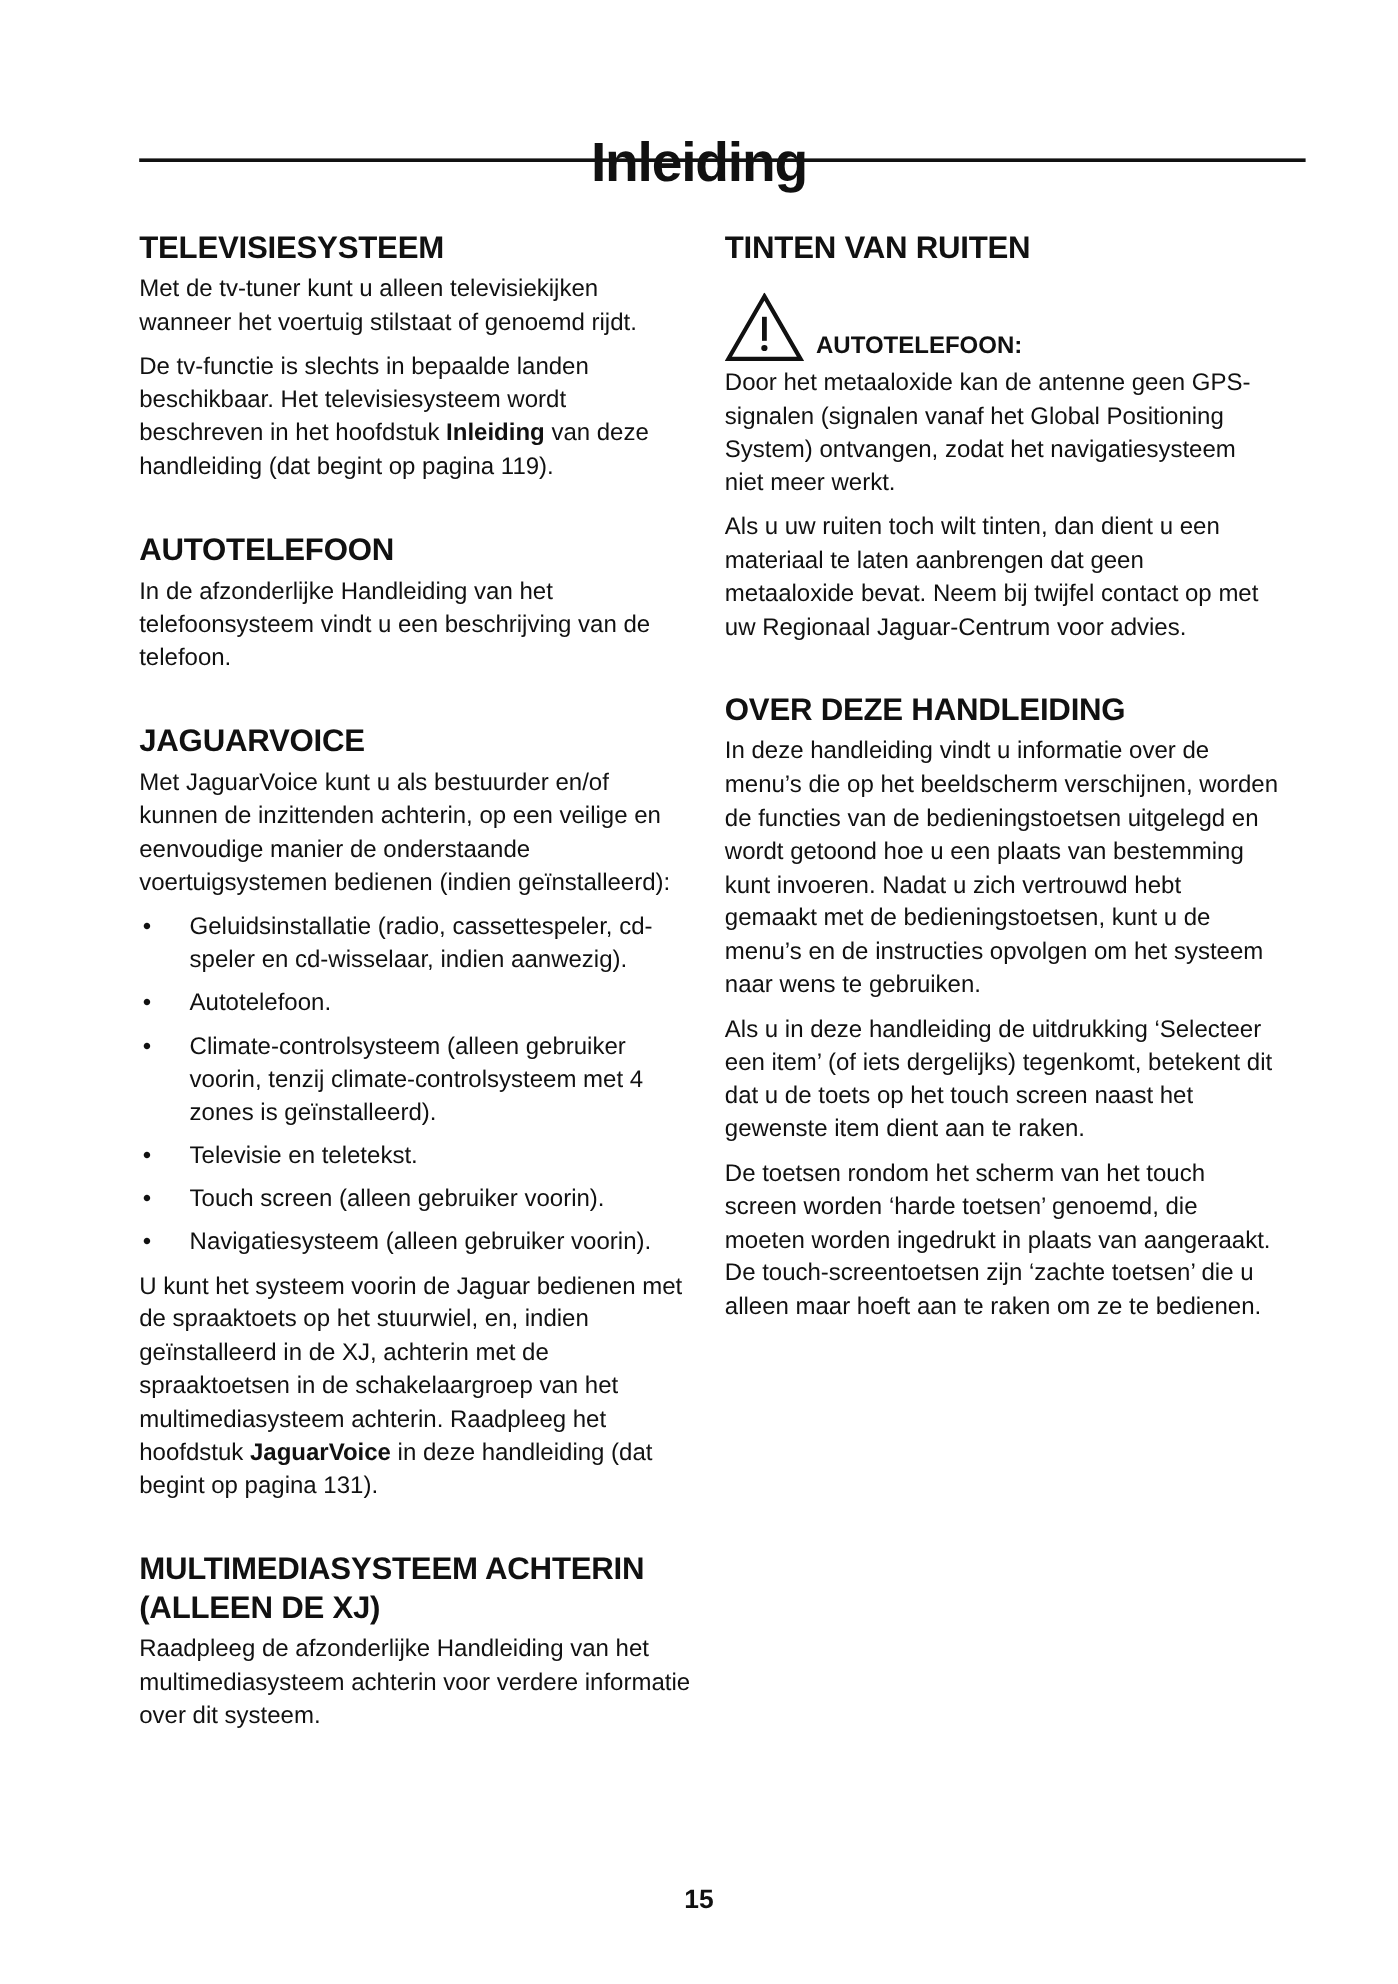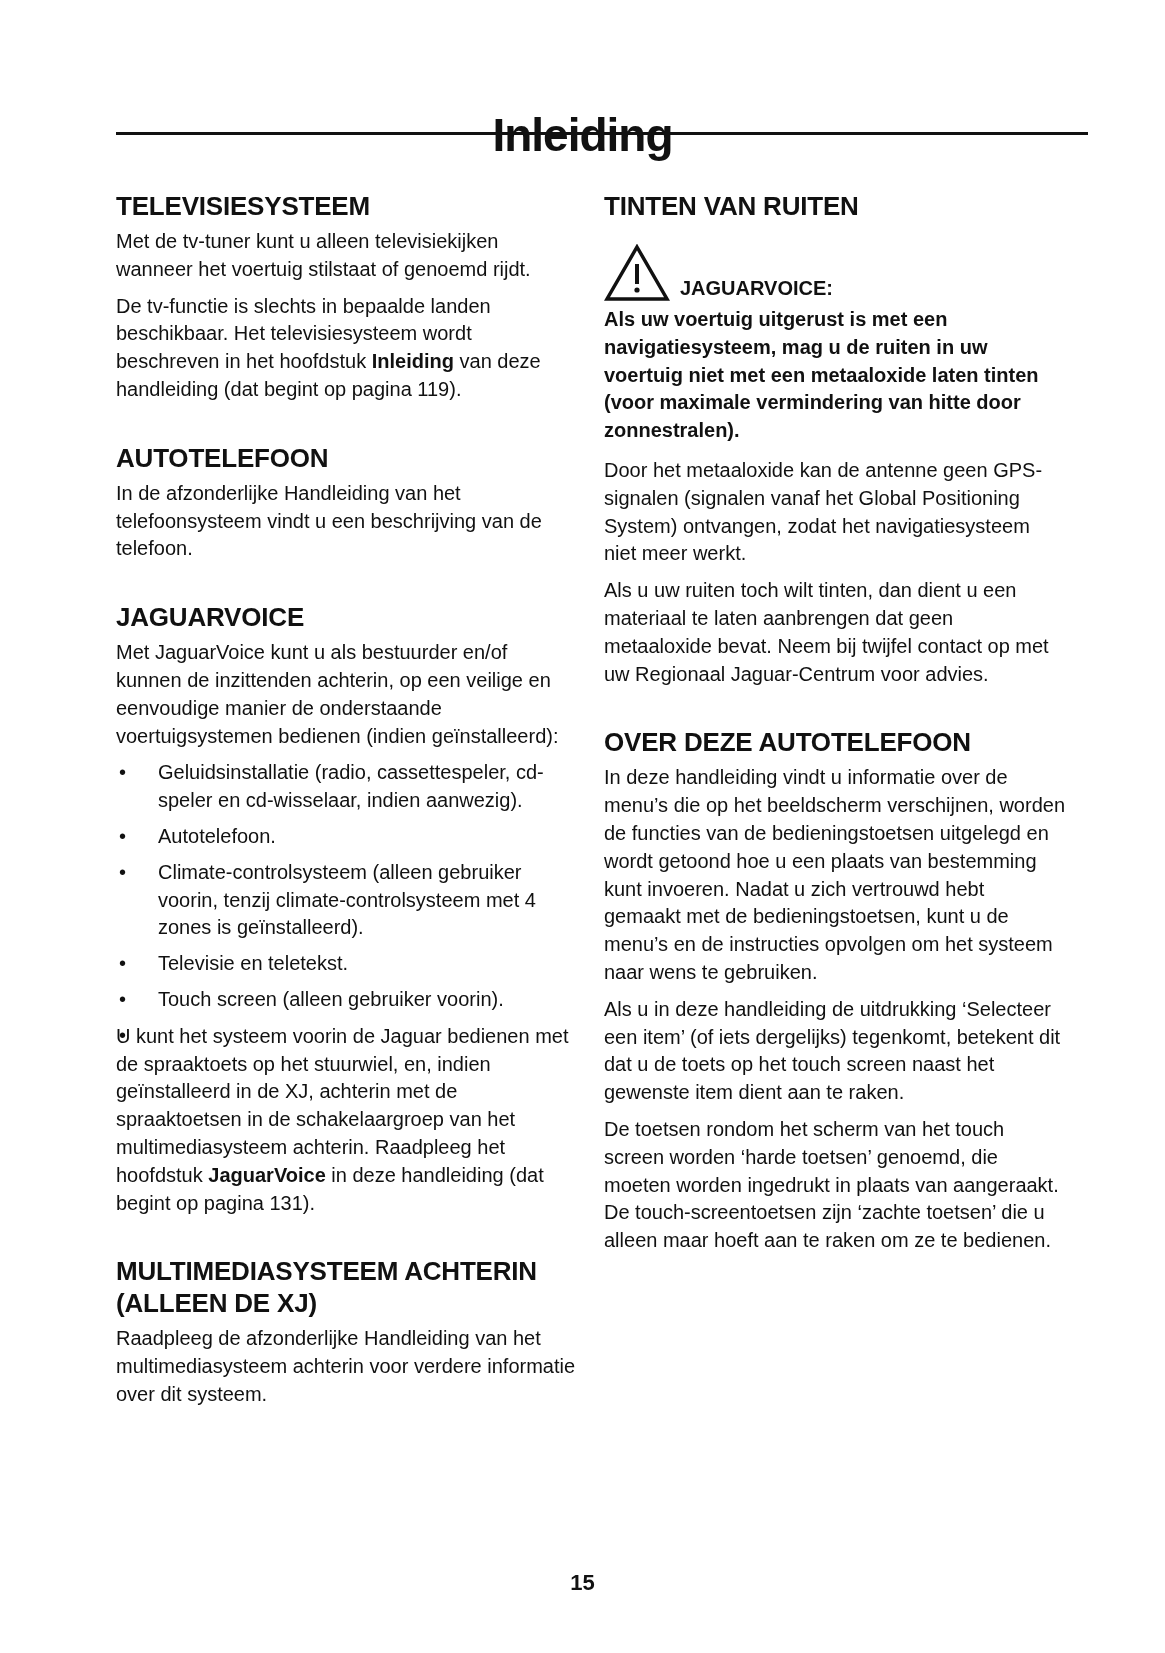--- a/index.html
+++ b/index.html
@@ -69,49 +69,48 @@
 
   <div class="section">
     <h2>JAGUARVOICE</h2>
     <p>Met JaguarVoice kunt u als bestuurder en/of kunnen de inzittenden achterin, op een veilige en eenvoudige manier de onderstaande voertuigsystemen bedienen (indien geïnstalleerd):</p>
     <ul class="bullets">
       <li><span class="bullet">•</span><span>Geluidsinstallatie (radio, cassettespeler, cd-speler en cd-wisselaar, indien aanwezig).</span></li>
       <li><span class="bullet">•</span><span>Autotelefoon.</span></li>
       <li><span class="bullet">•</span><span>Climate-controlsysteem (alleen gebruiker voorin, tenzij climate-controlsysteem met 4 zones is geïnstalleerd).</span></li>
       <li><span class="bullet">•</span><span>Televisie en teletekst.</span></li>
       <li><span class="bullet">•</span><span>Touch screen (alleen gebruiker voorin).</span></li>
-      <li><span class="bullet">•</span></li>
+      <li><span class="bullet">•</span><span>Navigatiesysteem (alleen gebruiker voorin).</span></li>
     </ul>
     <p><span>U kunt het systeem voorin de Jaguar bedienen met de spraaktoets op het stuurwiel, en, indien geïnstalleerd in de XJ, achterin met de spraaktoetsen in de schakelaargroep van het multimediasysteem achterin. Raadpleeg het hoofdstuk </span><b>JaguarVoice</b><span> in deze handleiding (dat begint op pagina 131).</span></p>
   </div>
 
   <div class="section">
     <h2>MULTIMEDIASYSTEEM ACHTERIN (ALLEEN DE XJ)</h2>
     <p>Raadpleeg de afzonderlijke Handleiding van het multimediasysteem achterin voor verdere informatie over dit systeem.</p>
   </div>
 </div>
 
 <div class="col col-right">
 
   <div class="section">
     <h2>TINTEN VAN RUITEN</h2>
     <div class="warning-row">
       <svg class="warning-icon" viewBox="0 0 66 58">
         <polygon points="33,3 63,55 3,55" fill="none" stroke="#111" stroke-width="3.5" stroke-linejoin="miter"></polygon>
         <rect x="31" y="20" width="4" height="20" fill="#111"></rect>
         <circle cx="33" cy="46" r="2.6" fill="#111"></circle>
       </svg>
-      <span class="warning-label">JAGUARVOICE:</span>
+      <span class="warning-label">AUTOTELEFOON:</span>
     </div>
-    <p class="warning-text">Als uw voertuig uitgerust is met een navigatiesysteem, mag u de ruiten in uw voertuig niet met een metaaloxide laten tinten (voor maximale vermindering van hitte door zonnestralen).</p>
     <p>Door het metaaloxide kan de antenne geen GPS-signalen (signalen vanaf het Global Positioning System) ontvangen, zodat het navigatiesysteem niet meer werkt.</p>
     <p>Als u uw ruiten toch wilt tinten, dan dient u een materiaal te laten aanbrengen dat geen metaaloxide bevat. Neem bij twijfel contact op met uw Regionaal Jaguar-Centrum voor advies.</p>
   </div>
 
   <div class="section">
-    <h2>OVER DEZE AUTOTELEFOON</h2>
+    <h2>OVER DEZE HANDLEIDING</h2>
     <p>In deze handleiding vindt u informatie over de menu’s die op het beeldscherm verschijnen, worden de functies van de bedieningstoetsen uitgelegd en wordt getoond hoe u een plaats van bestemming kunt invoeren. Nadat u zich vertrouwd hebt gemaakt met de bedieningstoetsen, kunt u de menu’s en de instructies opvolgen om het systeem naar wens te gebruiken.</p>
     <p>Als u in deze handleiding de uitdrukking ‘Selecteer een item’ (of iets dergelijks) tegenkomt, betekent dit dat u de toets op het touch screen naast het gewenste item dient aan te raken.</p>
     <p>De toetsen rondom het scherm van het touch screen worden ‘harde toetsen’ genoemd, die moeten worden ingedrukt in plaats van aangeraakt. De touch-screentoetsen zijn ‘zachte toetsen’ die u alleen maar hoeft aan te raken om ze te bedienen.</p>
   </div>
 </div>
 
 <div class="page-number">15</div>
 
 </body></html>

